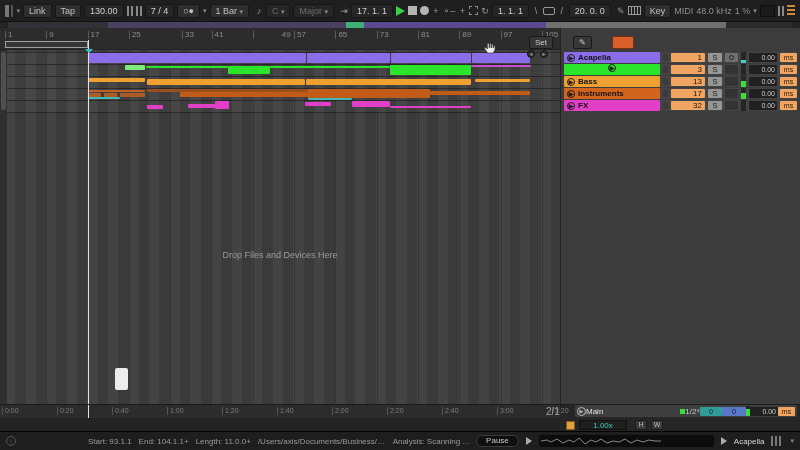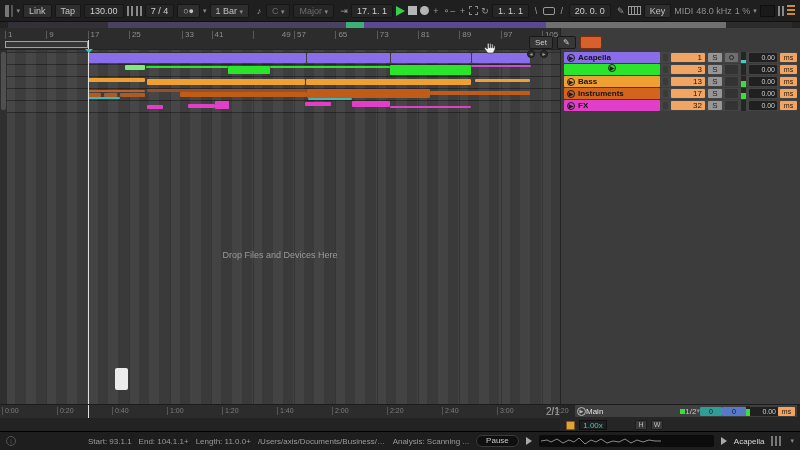--- a/index.html
+++ b/index.html
@@ -58,21 +58,21 @@
   #clips { position:absolute; top:24px; left:8px; width:552px; height:61px; }
   .clip { position:absolute; border-radius:1px; }
   #drop-text { position:absolute; top:222px; left:0; right:0; text-align:center; font-size:9px; color:#9b9b9b; }
   #playhead { position:absolute; left:88px; top:12px; width:1px; height:364px; background:#e2e2e2; }
   #playhead-top { position:absolute; left:85px; top:21px; width:0; height:0;
       border-left:4px solid transparent; border-right:4px solid transparent; border-top:4px solid #35c8c0; }
   #white-handle { position:absolute; left:115px; top:340px; width:13px; height:22px; background:#ececec; border-radius:2px; }
   #hand-cursor { position:absolute; left:483px; top:14px; }
 
   
-  #set-group { position:absolute; top:36px; left:529px; display:flex; gap:4px; z-index:5; }
+  #set-group { position:absolute; top:36px; left:529px; display:flex; gap:20px; z-index:5; }
   .sg-btn { height:13px; line-height:11px; font-size:8px; background:#373737; border:1px solid #191919;
             border-radius:2px; color:#ccc; padding:0 5px; }
   .sg-orange { background:#d95f2b; border-color:#7a2f10; width:22px; }
   #loc-arrows { position:absolute; top:50px; left:527px; display:flex; gap:5px; z-index:5; }
   .loc-ci { width:8px; height:8px; border-radius:50%; background:#2d2d2d; border:1px solid #171717;
             color:#999; font-size:6px; line-height:6px; text-align:center; }
 
   
   #headers { position:absolute; top:28px; left:560px; right:0; height:376px; background:#3c3c3c; border-left:1px solid #232323; }
   #hrows { position:absolute; top:24px; left:3px; right:3px; }
@@ -110,21 +110,21 @@
   #main-name { font-size:8px; color:#e2e2e2; }
   .qdot { width:5px; height:5px; background:#3ae03a; }
   #main-quant { font-size:8px; color:#c8c8c8; }
   .mbox { height:9px; font-size:7px; line-height:9px; text-align:center; border-radius:1px; color:#102020; }
   .mbox.teal { width:22px; background:#2f9e98; }
   .mbox.blue { width:24px; background:#5878c8; color:#0e1530; }
   .mmeter { width:4px; height:10px; background:#222; position:relative; }
   .mmeter i { position:absolute; bottom:0; left:0; right:0; height:7px; background:#3ae03a; }
   #zoom-row { position:absolute; top:13px; left:563px; right:0; height:14px; display:flex; align-items:center; gap:4px; padding:0 3px; }
   .orange-ic { width:9px; height:9px; background:#e0a23c; border:1px solid #8a5a10; border-radius:1px; }
-  #speed-box { width:28px; height:10px; background:#1e1e1e; color:#3fc8bc; font-size:8px; line-height:10px; text-align:center; border:1px solid #101010; }
+  #speed-box { width:48px; height:10px; background:#1e1e1e; color:#3fc8bc; font-size:8px; line-height:10px; text-align:center; border:1px solid #101010; }
   .hw-btn { width:12px; height:10px; background:#3a3a3a; border:1px solid #1c1c1c; color:#bbb; font-size:7px;
             line-height:8px; text-align:center; border-radius:1px; }
 
   
   #status { position:absolute; top:431px; left:0; right:0; height:19px; background:#1e1e1e; border-top:1px solid #000;
             display:flex; align-items:center; gap:7px; padding:0 6px; font-size:8px; color:#9a9a9a; white-space:nowrap; overflow:hidden; }
   #info-ci { width:10px; height:10px; border:1px solid #555; border-radius:50%; color:#555; font-size:7px;
              display:inline-flex; align-items:center; justify-content:center; flex:0 0 auto; }
   #status-gap { width:58px; flex:0 0 auto; }
   .pill { background:#0f0f0f; border:1px solid #3a3a3a; border-radius:8px; padding:0 9px; height:12px;

